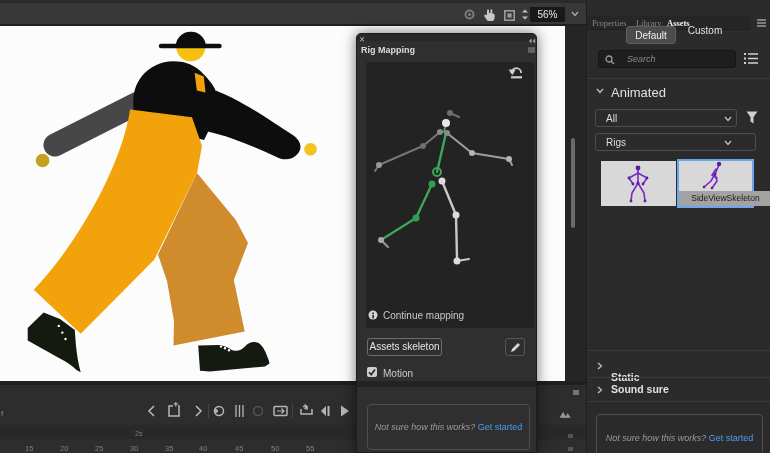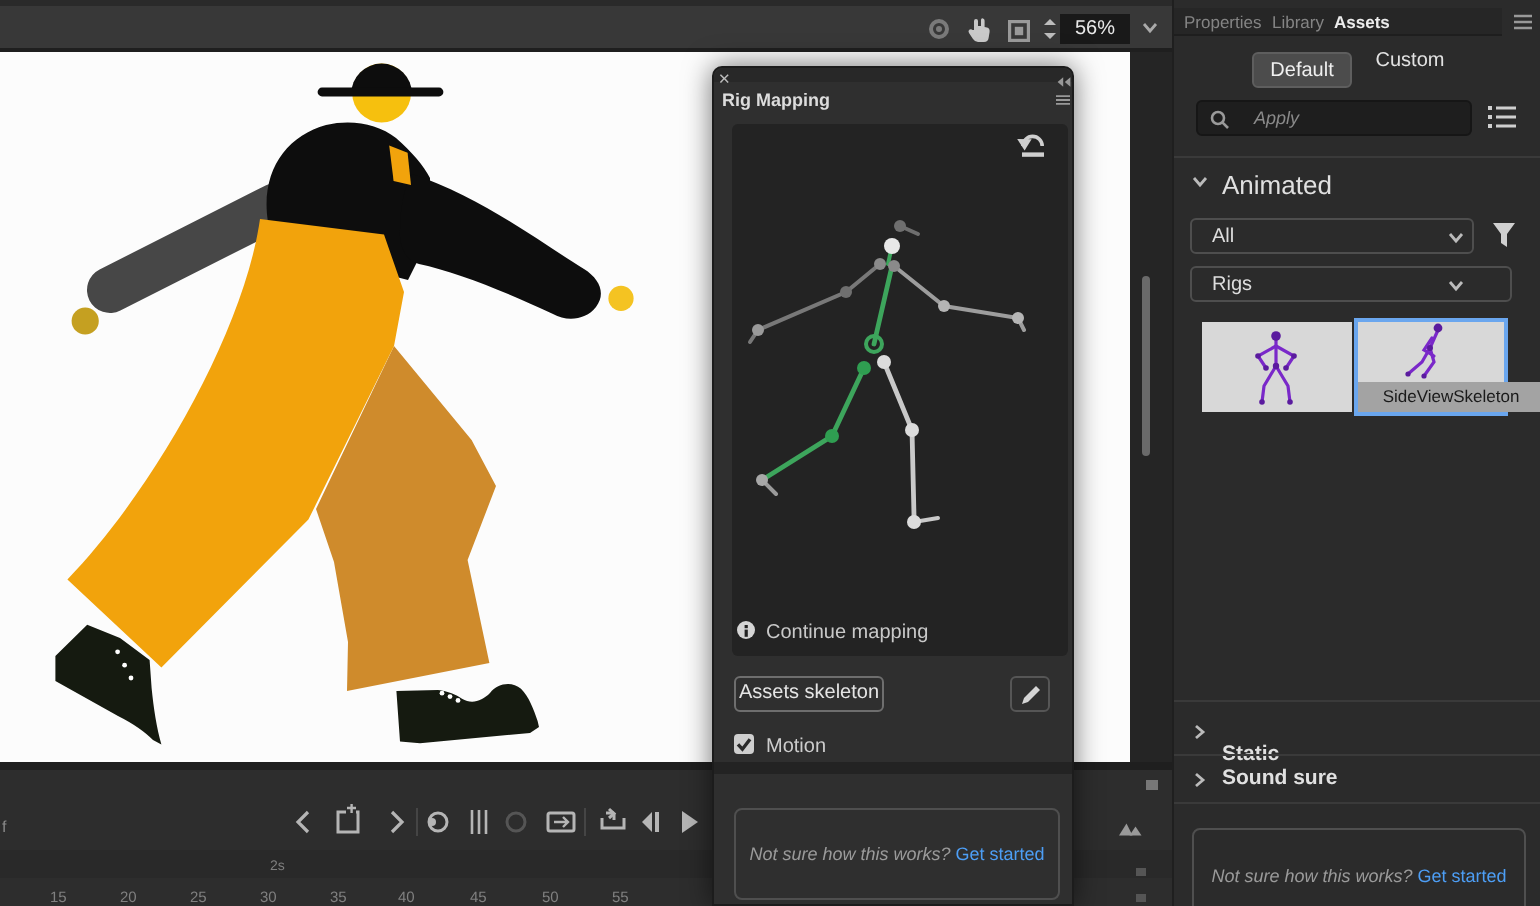--- a/index.html
+++ b/index.html
@@ -127,37 +127,37 @@
   <svg class="abs" style="left:558px;top:27px;" width="15" height="12" viewBox="0 0 20 14">
     <path d="M2 12 L7 4 L11 12 Z" fill="#999"></path>
     <path d="M9 12 L13 6 L17 12 Z" fill="#999"></path>
   </svg>
   <div class="abs" style="left:573px;top:9px;width:6px;height:5px;background:#777;"></div>
   <div class="abs" style="left:568px;top:53px;width:5px;height:4px;background:#555;"></div>
   <div class="abs" style="left:568px;top:66px;width:5px;height:4px;background:#555;"></div>
 </div>
 
 <div class="abs" style="left:586px;top:0;width:184px;height:453px;background:#2b2b2b;border-left:1px solid #1f1f1f;box-sizing:border-box;">
-  <div class="abs" style="left:0;top:4px;width:164px;height:13px;background:#262626;border-bottom:1px solid #1e1e1e;">
+  <div class="abs" style="left:0;top:16px;width:164px;height:13px;background:#262626;border-bottom:1px solid #1e1e1e;font-family:Liberation Serif, serif;">
     <span class="abs" style="left:5px;top:2px;font-size:8.5px;color:#848484;">Properties</span>
     <span class="abs" style="left:49px;top:2px;font-size:8.5px;color:#848484;">Library</span>
     <span class="abs" style="left:80px;top:2px;font-size:8.5px;color:#ececec;font-weight:bold;">Assets</span>
     <svg class="abs" style="left:170px;top:3px;" width="9" height="8" viewBox="0 0 9 8">
         <path d="M0 1 H9 M0 4 H9 M0 7 H9" stroke="#999" stroke-width="1.3"></path>
       </svg>
   </div>
   <div class="abs" style="left:39px;top:26px;width:50px;height:18px;background:#4c4c4c;border:1px solid #5e5e5e;border-radius:3px;color:#f0f0f0;font-size:10px;line-height:18px;text-align:center;box-sizing:border-box;">Default</div>
   <div class="abs" style="left:93px;top:22px;width:50px;height:18px;color:#e2e2e2;font-size:10px;line-height:18px;text-align:center;">Custom</div>
 
   <div class="abs" style="left:11px;top:50px;width:138px;height:18px;background:#1e1e1e;border:1px solid #161616;border-radius:3px;box-sizing:border-box;">
     <svg class="abs" style="left:6px;top:4px;" width="10" height="10" viewBox="0 0 10 10">
       <circle cx="4" cy="4" r="3" fill="none" stroke="#9a9a9a" stroke-width="1.3"></circle>
       <path d="M6.2 6.2 L9 9" stroke="#9a9a9a" stroke-width="1.3"></path>
     </svg>
-    <span class="abs" style="left:28px;top:3px;font-size:9px;font-style:italic;color:#8a8a8a;">Apply</span>
+    <span class="abs" style="left:28px;top:3px;font-size:9px;font-style:italic;color:#8a8a8a;">Search</span>
   </div>
   <svg class="abs" style="left:157px;top:52px;" width="14" height="13" viewBox="0 0 14 13">
     <g stroke="#cfcfcf" stroke-width="1.5">
       <path d="M4 2 H14 M4 6.5 H14 M4 11 H14"></path>
     </g>
     <g fill="#cfcfcf">
       <rect x="0" y="1" width="2" height="2"></rect>
         <rect x="0" y="5.5" width="2" height="2"></rect>
         <rect x="0" y="10" width="2" height="2"></rect>
     </g>

